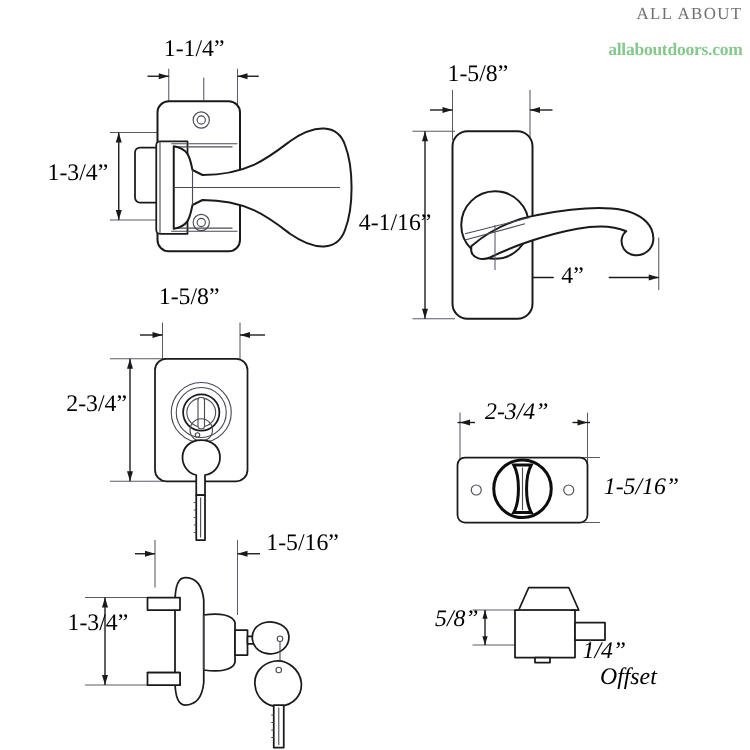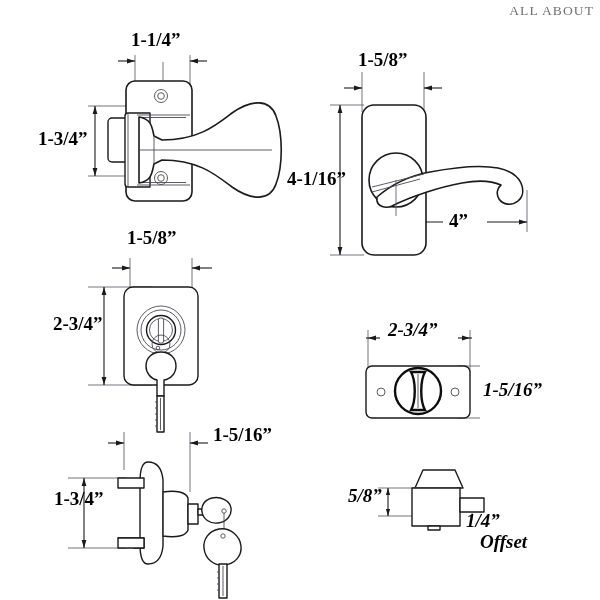--- a/index.html
+++ b/index.html
@@ -61,36 +61,37 @@
     font-family: "Liberation Serif", "DejaVu Serif", serif;
     font-weight: bold;
     font-size: 14px;
     letter-spacing: -0.2px;
     margin-top: 1px;
   }
   
   .dim {
     position: absolute;
     font-family: "Liberation Serif", "DejaVu Serif", serif;
-    font-weight: bold;
+    font-weight: normal;
     font-size: 19px;
     color: #000000;
     white-space: nowrap;
     line-height: 1.05;
   }
   .dim.ital { font-style: italic; }
   .dim.two { text-align: right; }
 </style>
 </head>
 <body>
 
 <div id="page">
 
   <div id="logo">
     <span class="l1">ALL ABOUT</span>
+    <span class="site">allaboutdoors.com</span>
   </div>
 
   <svg class="layer" viewBox="0 0 600 600">
     <defs>
       <style>
         .ln   { fill:none; stroke:#1a1a1a; stroke-width:1.5; stroke-linejoin:round; stroke-linecap:round; }
         .lnb  { fill:#ffffff; stroke:#1a1a1a; stroke-width:1.6; stroke-linejoin:round; stroke-linecap:round; }
         .lnf  { fill:#ffffff; stroke:#1a1a1a; stroke-width:1.4; stroke-linejoin:round; stroke-linecap:round; }
         .thin { fill:none; stroke:#4a4a55; stroke-width:0.9; }
         .thinf{ fill:#ffffff; stroke:#4a4a55; stroke-width:0.9; }

